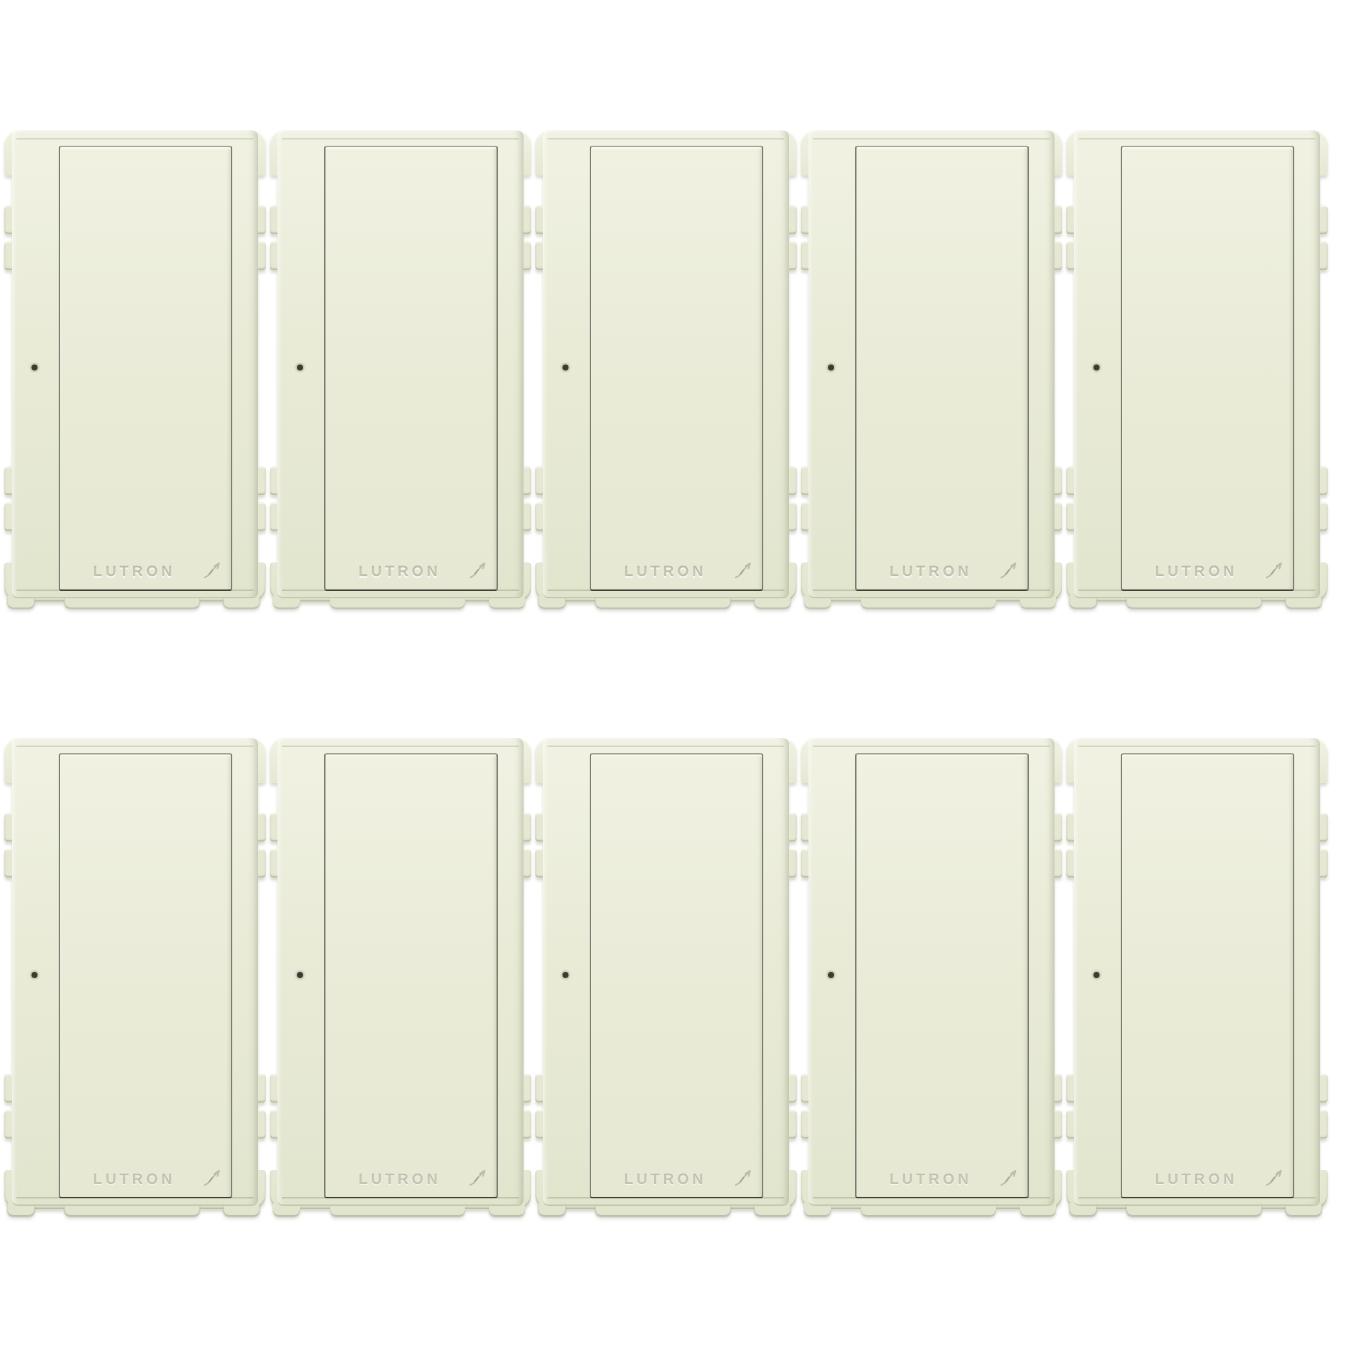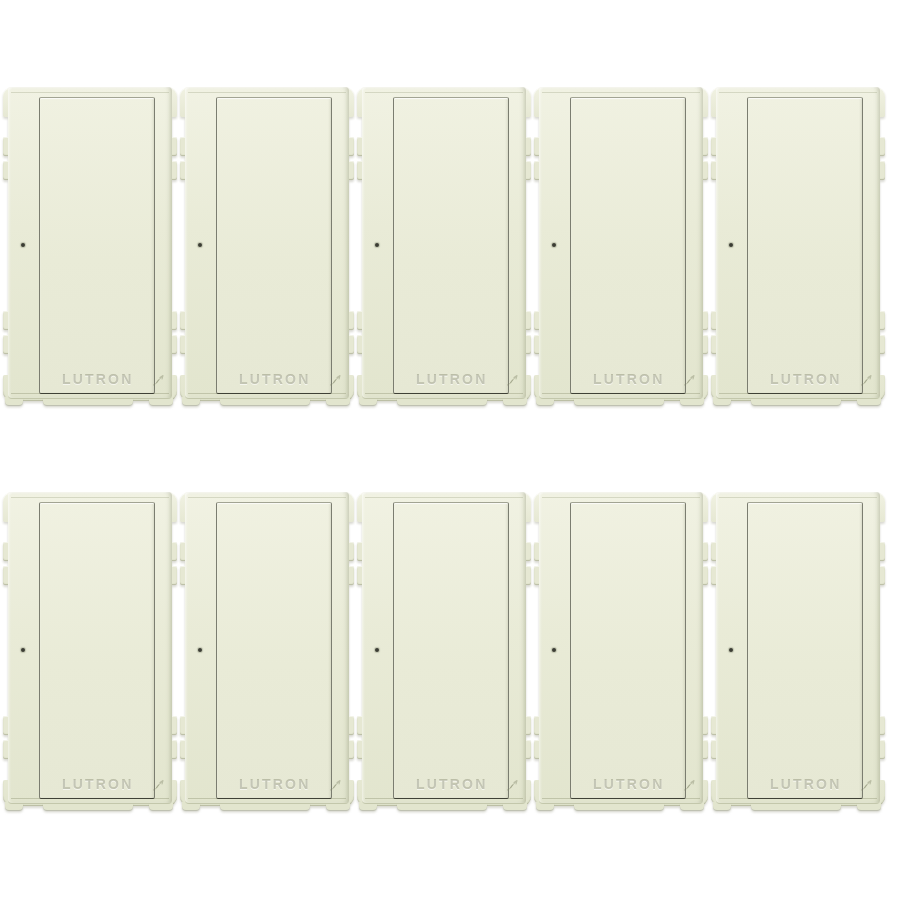--- a/index.html
+++ b/index.html
@@ -125,21 +125,21 @@
   }
   
   .brand-row {
     position: absolute;
     left: 22px; bottom: 6px;
     display: flex;
     align-items: flex-end;
     gap: 18px;
   }
   .brand {
-    font-size: 14px;
+    font-size: 10px;
     font-weight: 700;
     letter-spacing: 2.2px;
     color: var(--emboss);
     text-shadow: 0 1px 0 rgba(255,255,255,0.6);
     white-space: nowrap;
   }
   .logo {
     width: 13px; height: 13px;
     opacity: 0.9;
   }

